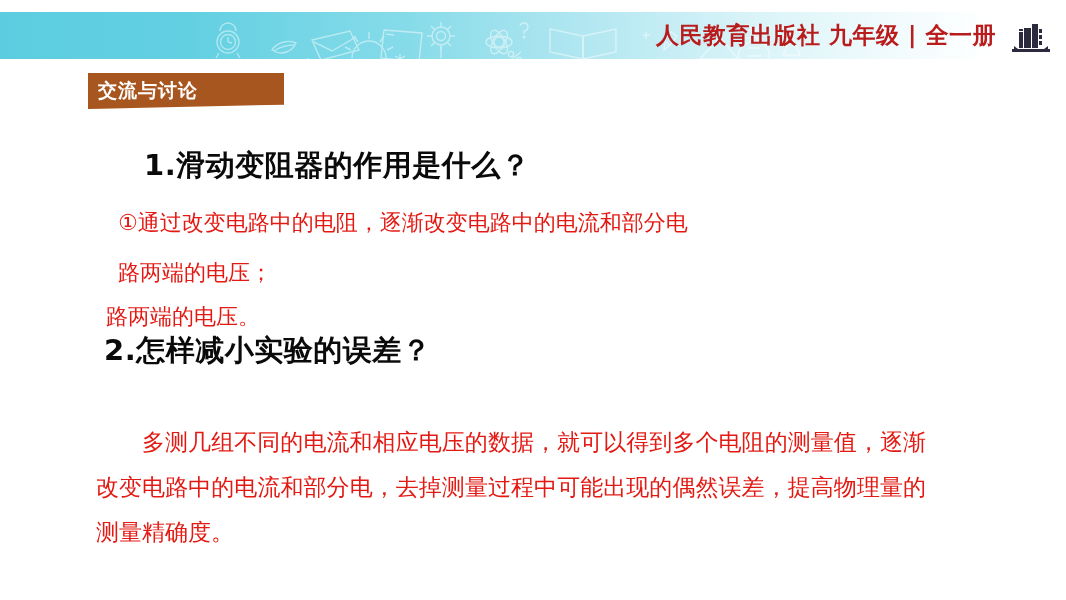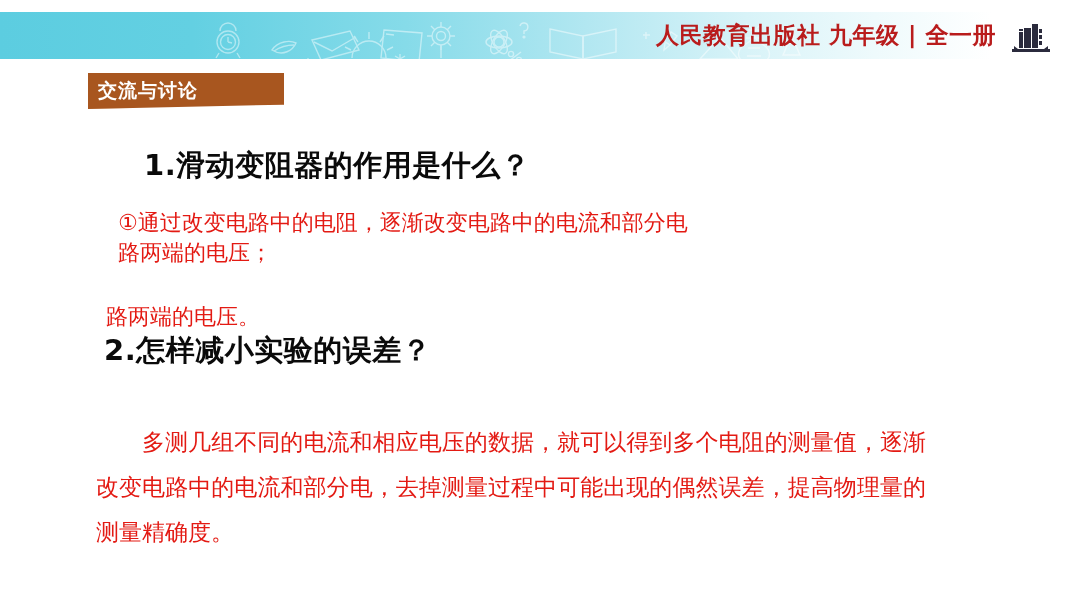--- a/index.html
+++ b/index.html
@@ -128,20 +128,21 @@
     left: 118px;
     top: 78px;
     width: 740px;
     color: #e31a13;
     font-size: 22px;
     line-height: 1.36;
     font-family: "DejaVu Sans", "Liberation Sans", sans-serif;
   }
   .answer-a .line2 {
     display: block;
+    margin-top: 20px;
   }
 
   .answer-b {
     position: absolute;
     left: 106px;
     top: 172px;
     color: #e31a13;
     font-size: 22px;
     line-height: 1.36;
     font-family: "DejaVu Sans", "Liberation Sans", sans-serif;

